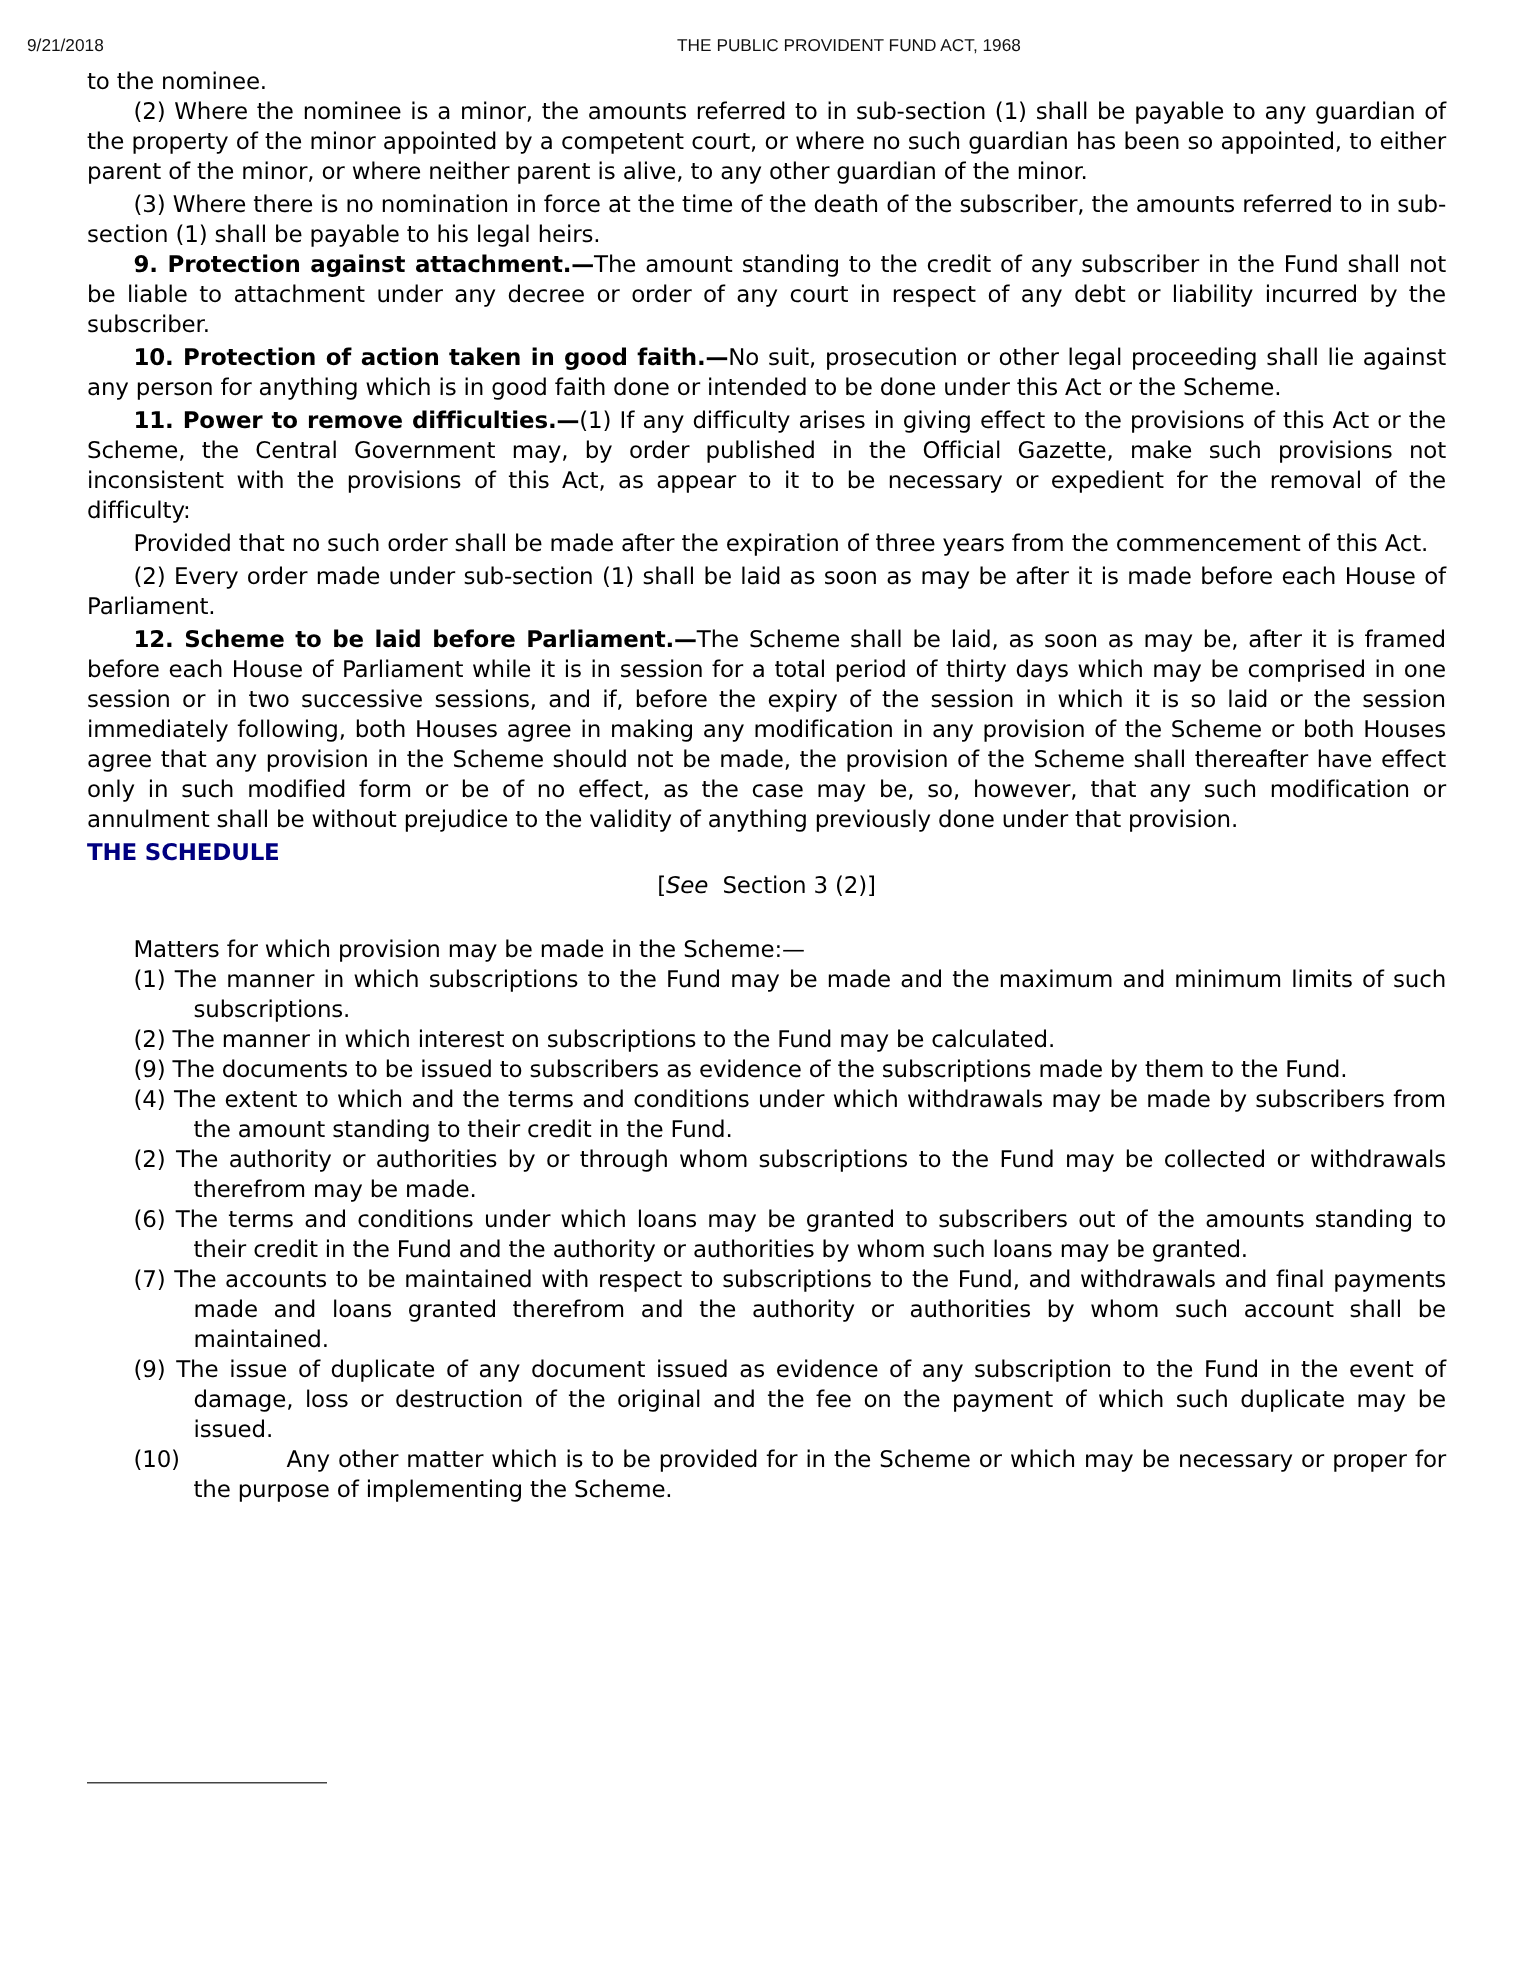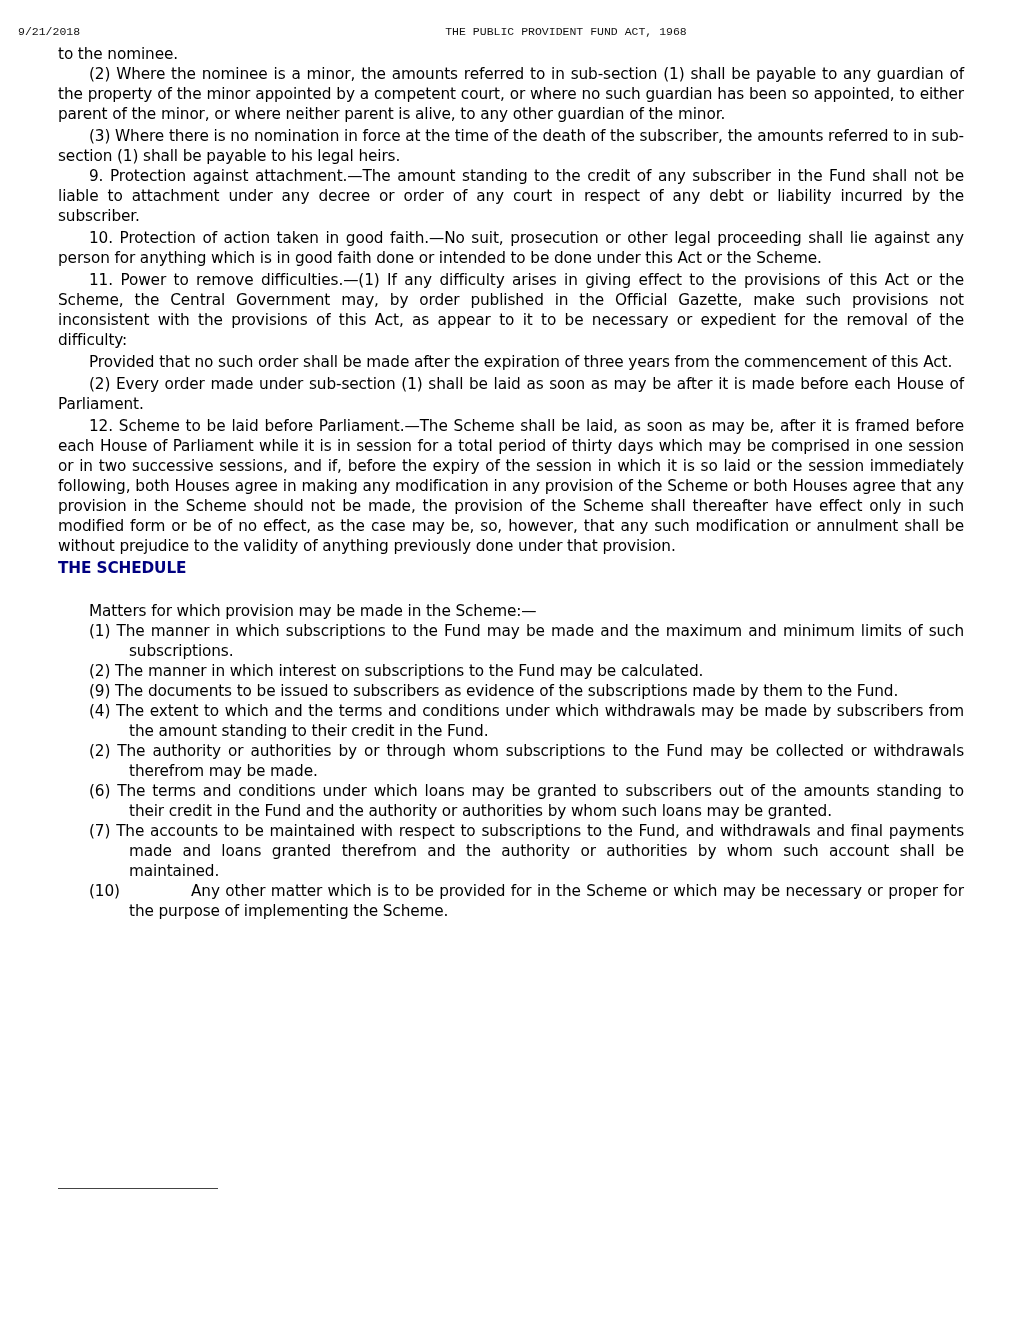--- a/index.html
+++ b/index.html
@@ -1,27 +1,27 @@
 <!DOCTYPE html>
 <html><head>
 <meta charset="utf-8">
 <style>
   html, body { margin: 0; padding: 0; background: #ffffff; }
   body { width: 1020px; height: 1320px; position: relative; overflow: hidden; color: #000; }
   .hdr { position: absolute; top: 25px; left: 0; width: 1020px; height: 14px;
-         font-family: Liberation Mono, monospace; font-size: 11.5px; color: #111; }
+         font-family: Liberation Sans, sans-serif; font-size: 11.5px; color: #111; }
   .hdr-date { position: absolute; left: 18px; top: 0; }
   .hdr-title { position: absolute; left: 0; width: 1132px; text-align: center; top: 0; }
   .content { position: absolute; top: 44px; left: 58px; width: 906px;
              font-family: "DejaVu Sans", sans-serif; font-size: 15.3px; line-height: 20px;
              letter-spacing: -0.12px; }
   .content p { margin: 0; text-align: justify; }
   .indent { text-indent: 31px; }
   .gap { margin-top: 2px !important; }
-  .sec-title { font-weight: normal; }
+  .sec-title { font-weight: bold; }
   .sched-title { text-align: right; color: #000080; font-weight: bold; margin-top: 2px !important; }
   .sched-ref { text-align: center !important; margin-top: 2px !important; }
   .matters { margin-top: 23px !important; padding-left: 31px; }
   .item { padding-left: 71px; text-indent: -40px; margin-top: 0 !important; }
   .item.last .num10 { display: inline-block; width: 102px; text-indent: 0; }
   .rule { position: absolute; left: 58px; top: 1188px; width: 160px; height: 0; border-top: 1.5px solid #444; }
 </style>
 </head>
 <body>
 
@@ -39,27 +39,29 @@
 
   <p class="indent gap"><span class="sec-title">10. Protection of action taken in good faith.—</span><span>No suit, prosecution or other legal proceeding shall lie against any person for anything which is in good faith done or intended to be done under this Act or the Scheme.</span></p>
 
   <p class="indent gap"><span class="sec-title">11. Power to remove difficulties.—</span><span>(1) If any difficulty arises in giving effect to the provisions of this Act or the Scheme, the Central Government may, by order published in the Official Gazette, make such provisions not inconsistent with the provisions of this Act, as appear to it to be necessary or expedient for the removal of the difficulty:</span></p>
   <p class="indent gap">Provided that no such order shall be made after the expiration of three years from the commencement of this Act.</p>
   <p class="indent gap">(2) Every order made under sub-section (1) shall be laid as soon as may be after it is made before each House of Parliament.</p>
 
   <p class="indent gap"><span class="sec-title">12. Scheme to be laid before Parliament.—</span><span>The Scheme shall be laid, as soon as may be, after it is framed before each House of Parliament while it is in session for a total period of thirty days which may be comprised in one session or in two successive sessions, and if, before the expiry of the session in which it is so laid or the session immediately following, both Houses agree in making any modification in any provision of the Scheme or both Houses agree that any provision in the Scheme should not be made, the provision of the Scheme shall thereafter have effect only in such modified form or be of no effect, as the case may be, so, however, that any such modification or annulment shall be without prejudice to the validity of anything previously done under that provision.</span></p>
 
   <p class="sched-title">THE SCHEDULE</p>
+  <p class="sched-ref"><span>[</span><i>See</i><span style="white-space:pre">  Section 3 (2)]</span></p>
 
   <p class="matters">Matters for which provision may be made in the Scheme:—</p>
   <div>
     <p class="item">(1) The manner in which subscriptions to the Fund may be made and the maximum and minimum limits of such subscriptions.</p>
     <p class="item">(2) The manner in which interest on subscriptions to the Fund may be calculated.</p>
     <p class="item">(9) The documents to be issued to subscribers as evidence of the subscriptions made by them to the Fund.</p>
     <p class="item">(4) The extent to which and the terms and conditions under which withdrawals may be made by subscribers from the amount standing to their credit in the Fund.</p>
     <p class="item">(2) The authority or authorities by or through whom subscriptions to the Fund may be collected or withdrawals therefrom may be made.</p>
     <p class="item">(6) The terms and conditions under which loans may be granted to subscribers out of the amounts standing to their credit in the Fund and the authority or authorities by whom such loans may be granted.</p>
     <p class="item">(7) The accounts to be maintained with respect to subscriptions to the Fund, and withdrawals and final payments made and loans granted therefrom and the authority or authorities by whom such account shall be maintained.</p>
+    <p class="item">(9) The issue of duplicate of any document issued as evidence of any subscription to the Fund in the event of damage, loss or destruction of the original and the fee on the payment of which such duplicate may be issued.</p>
     <p class="item last"><span class="num10">(10)</span><span>Any other matter which is to be provided for in the Scheme or which may be necessary or proper for the purpose of implementing the Scheme.</span></p>
   </div>
 </div>
 
 <div class="rule"></div>
 
 </body></html>

